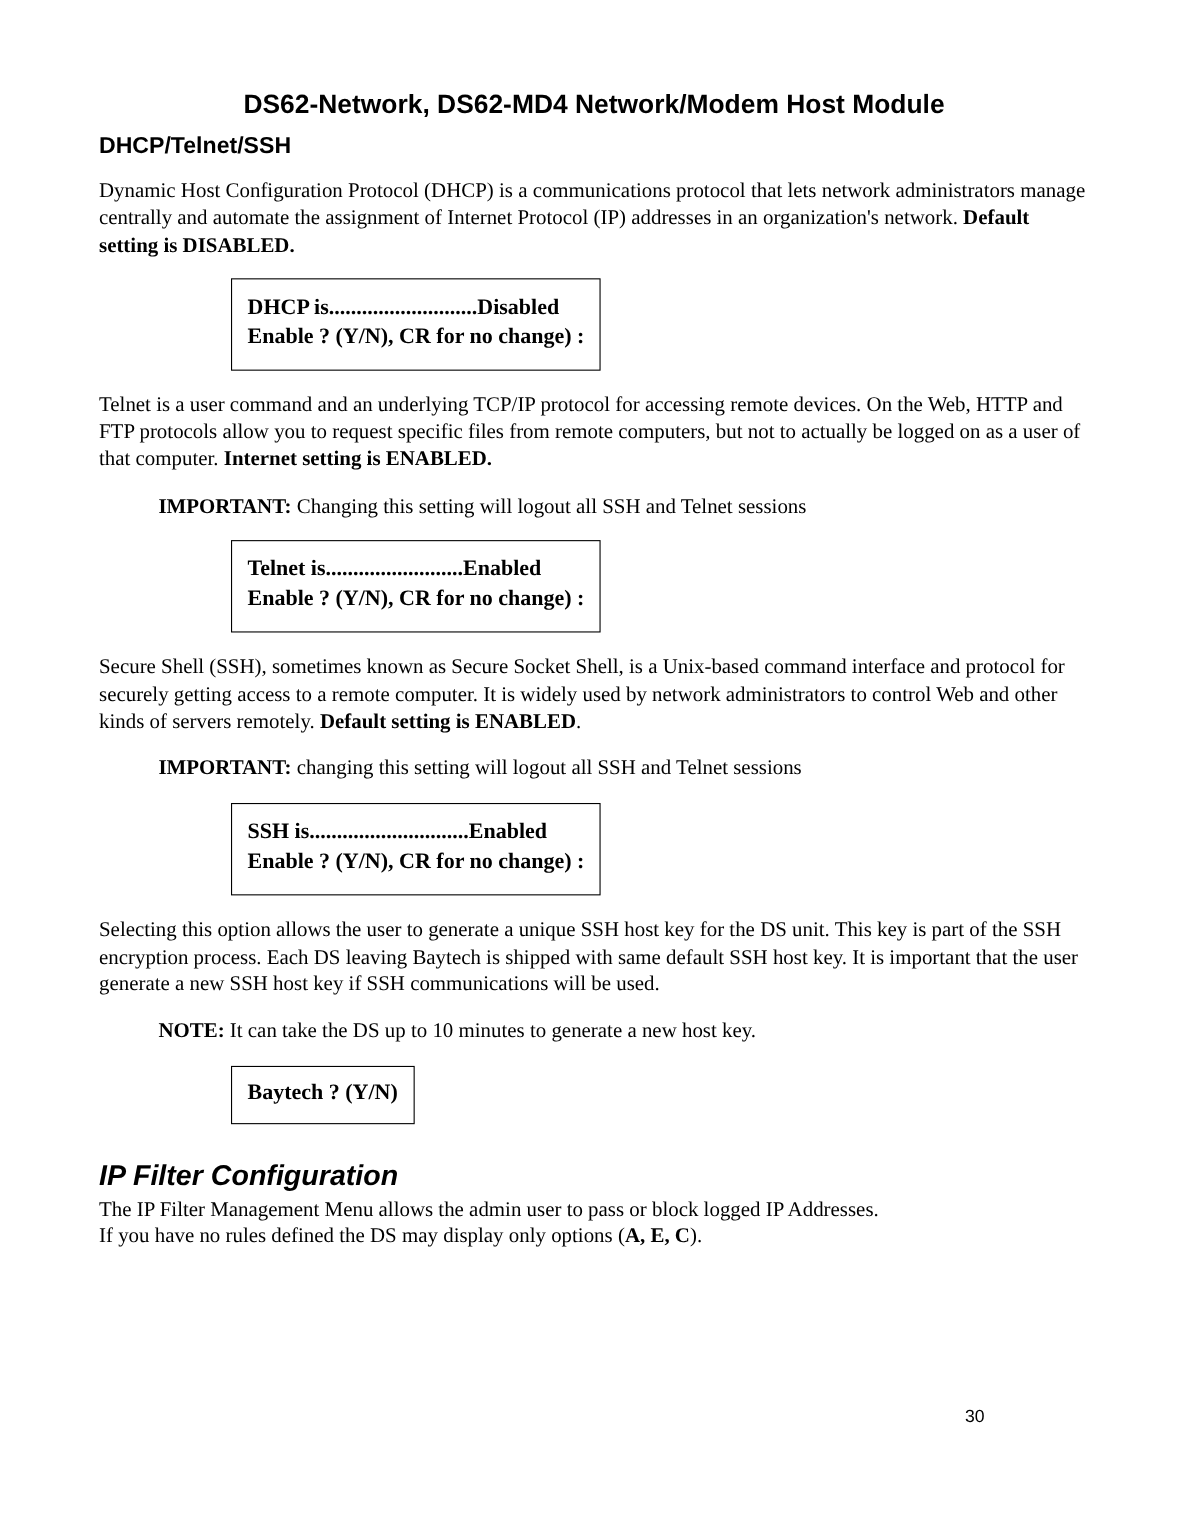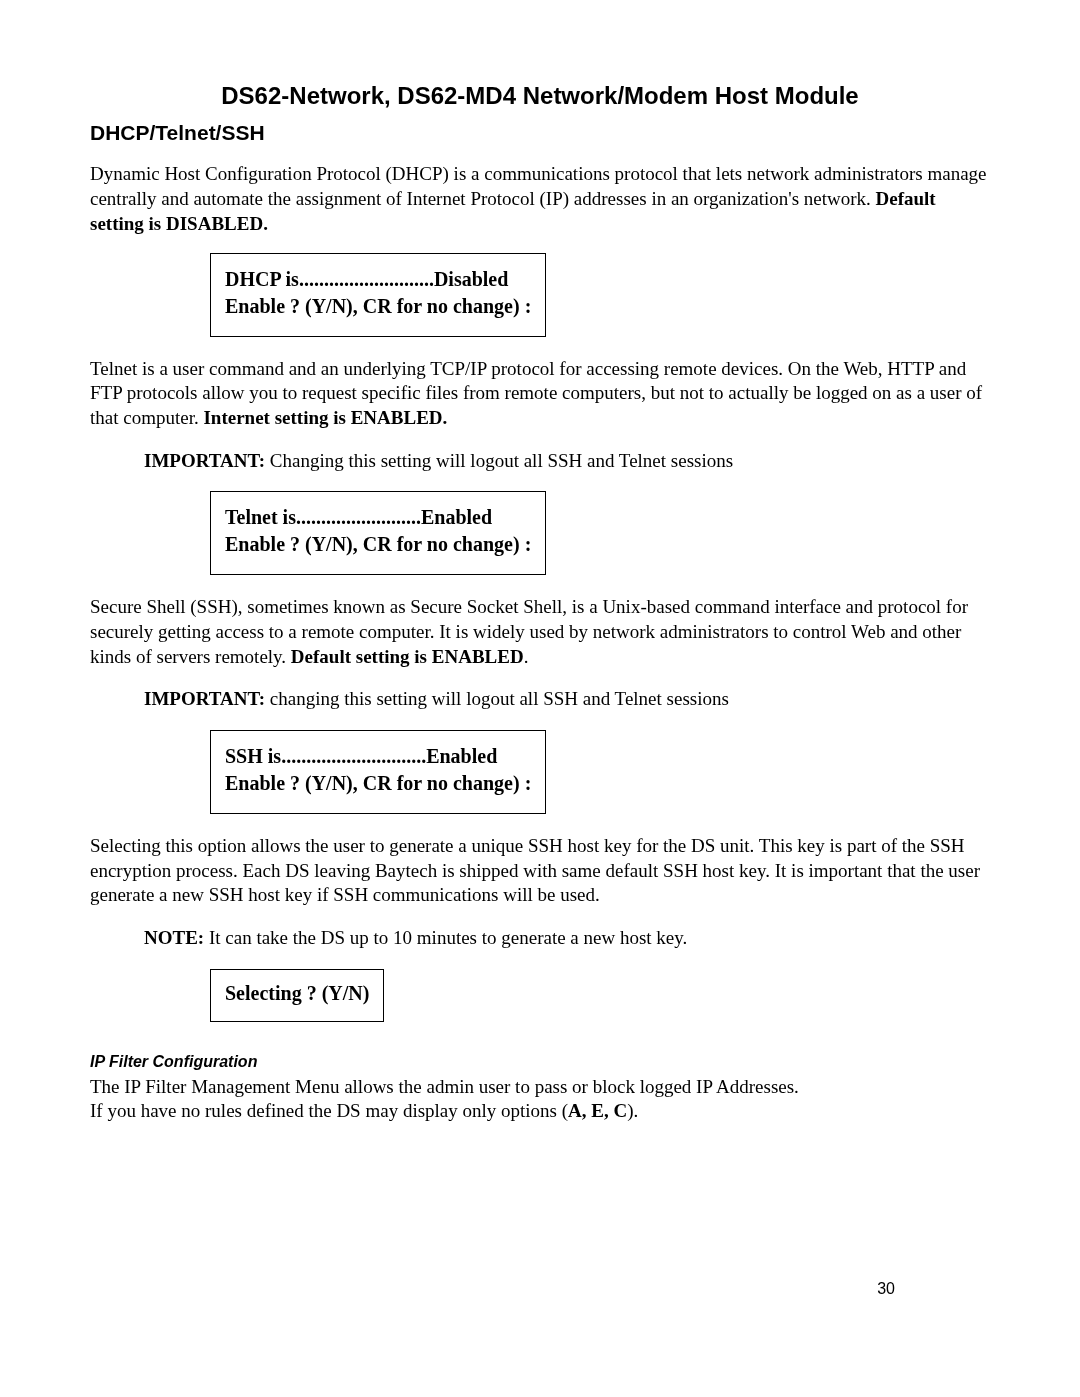--- a/index.html
+++ b/index.html
@@ -31,21 +31,21 @@
     font-family: Arial, Helvetica, sans-serif;
     font-weight: bold;
     font-size: 20px;
     margin-top: 28px;
     margin-bottom: 2px;
   }
   .italic-heading {
     font-family: Arial, Helvetica, sans-serif;
     font-weight: bold;
     font-style: italic;
-    font-size: 16px;
+    font-size: 26px;
     margin-top: 30px;
     margin-bottom: 2px;
   }
   .para {
     margin: 0 0 6px 0;
   }
   .bold {
     font-weight: bold;
   }
   .note-line {
@@ -117,21 +117,21 @@
   <div class="code-box">SSH is.............................Enabled
 Enable ? (Y/N), CR for no change) :</div>
 
 
   <p class="para">Selecting this option allows the user to generate a unique SSH host key for the DS unit. This key is part of the SSH encryption process. Each DS leaving Baytech is shipped with same default SSH host key. It is important that the user generate a new SSH host key if SSH communications will be used.</p>
 
   <p class="note-line">
     <span class="bold">NOTE:</span><span> It can take the DS up to 10 minutes to generate a new host key.</span>
   </p>
 
-  <div class="code-box small">Selecting ? (Y/N)</div>
+  <div class="code-box small">Baytech ? (Y/N)</div>
 
   <div class="italic-heading">IP Filter Configuration</div>
 
   <p class="para" style="margin-bottom:0">The IP Filter Management Menu allows the admin user to pass or block logged IP Addresses.</p>
   <p class="para">
     <span>If you have no rules defined the DS may display only options (</span><span class="bold">A, E, C</span><span>).</span>
   </p>
 
   <div class="page-number">30</div>
 

